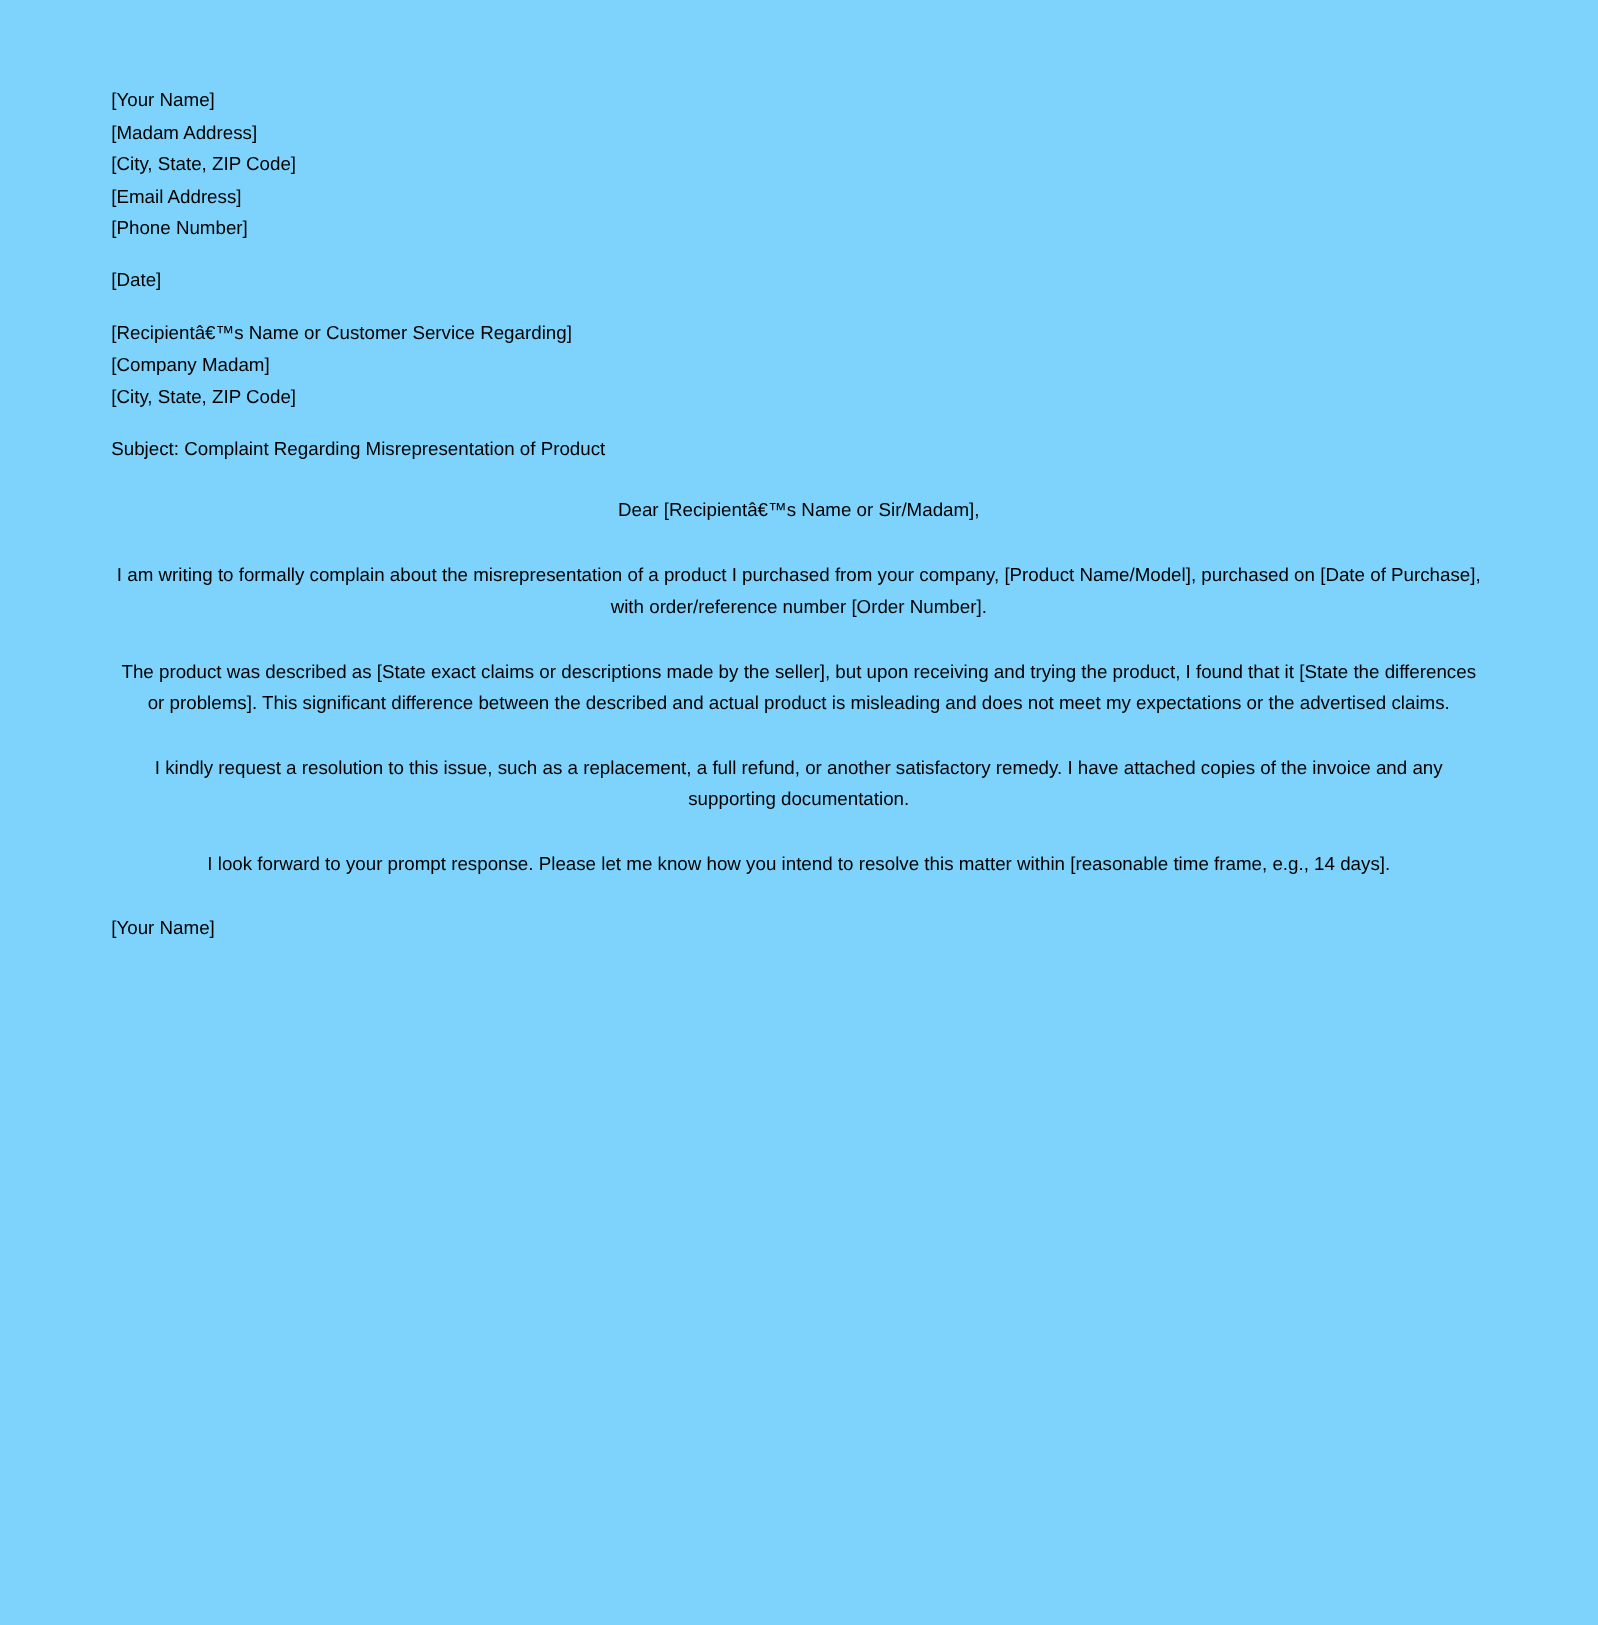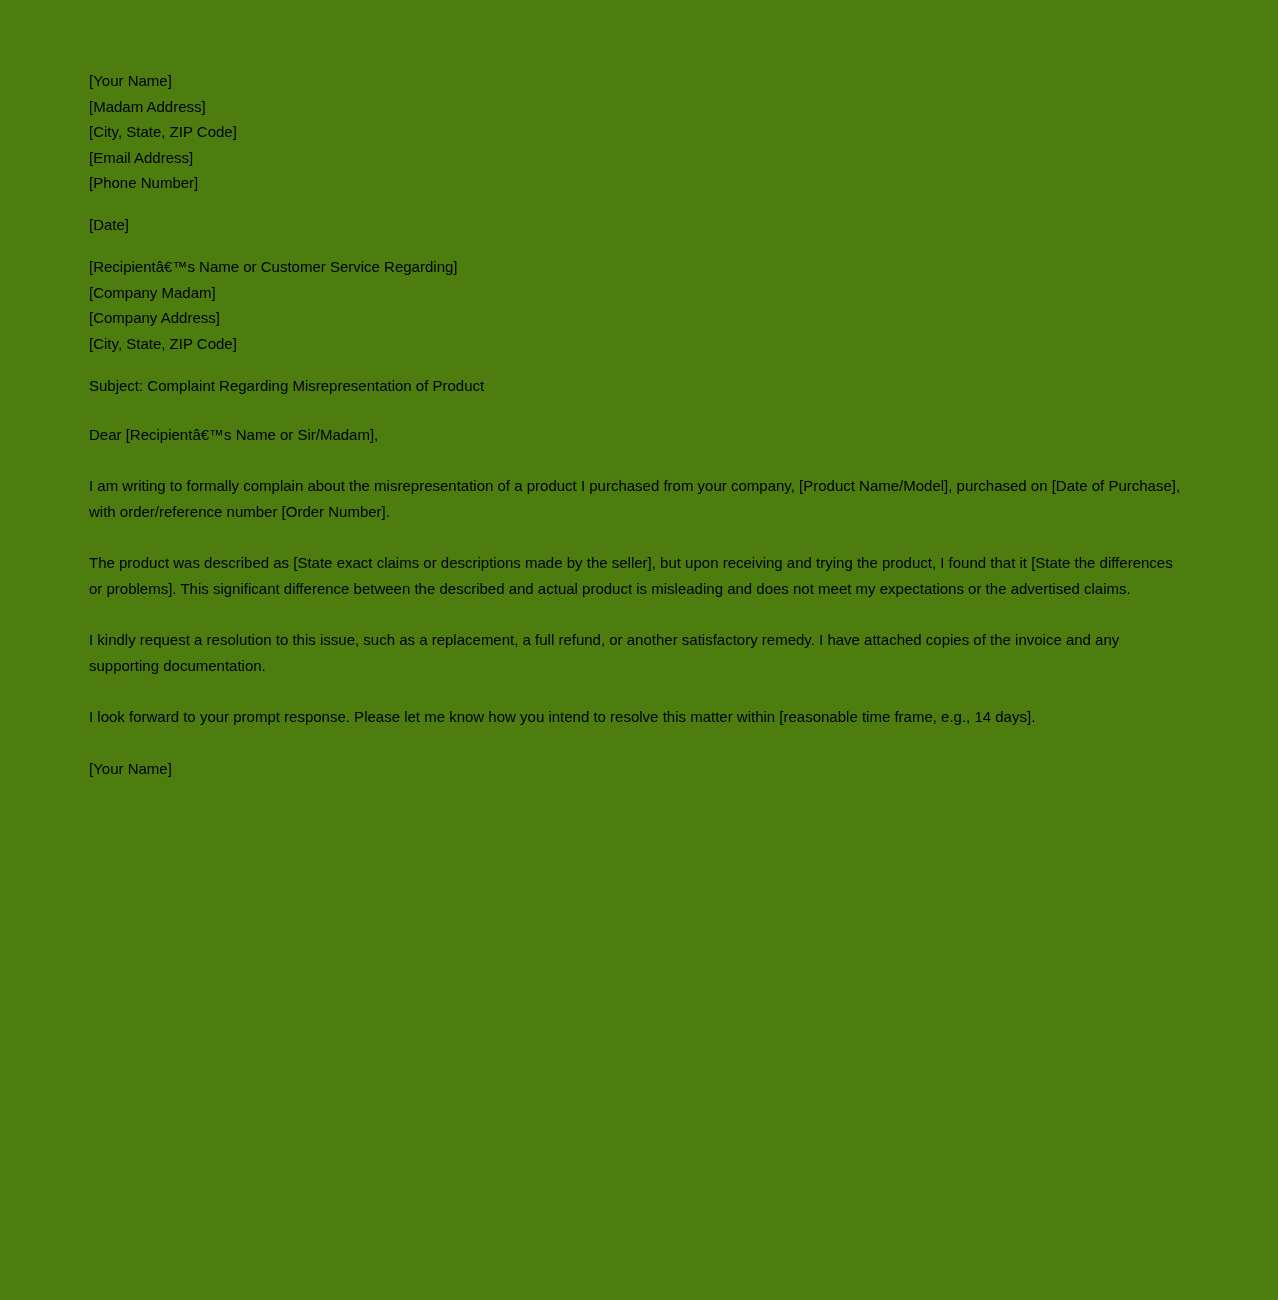--- a/index.html
+++ b/index.html
@@ -6,36 +6,37 @@
     margin: 0;
     padding: 0;
     background: #ffffff;
   }
   .page {
     position: relative;
     width: 1278px;
     height: 1300px;
     box-sizing: border-box;
     padding: 68px 89px 0 89px;
-    background: #4d7c0f;
+    background: #7dd3fc;
     font-family: "Liberation Sans", sans-serif;
     font-size: 15px;
     color: #000000;
     line-height: 25.5px;
     overflow: hidden;
   }
   .block {
     margin: 0 0 16.5px 0;
   }
   .subject {
     font-weight: normal;
     margin: 0 0 23.5px 0;
   }
   .para {
     margin: 0 0 26px 0;
+    text-align: center;
   }
   .closing {
     margin: 0 0 40.5px 0;
   }
   .signature {
     margin: 0;
   }
 </style>
 </head>
 <body>
@@ -48,21 +49,20 @@
     <div>[City, State, ZIP Code]</div>
     <div>[Email Address]</div>
     <div>[Phone Number]</div>
   </div>
 
   <div class="block">[Date]</div>
 
   <div class="block">
     <div>[Recipientâ€™s Name or Customer Service Regarding]</div>
     <div>[Company Madam]</div>
-    <div>[Company Address]</div>
     <div>[City, State, ZIP Code]</div>
   </div>
 
   <div class="subject">Subject: Complaint Regarding Misrepresentation of Product</div>
 
   <div class="para">Dear [Recipientâ€™s Name or Sir/Madam],</div>
 
   <div class="para">I am writing to formally complain about the misrepresentation of a product I purchased from your company, [Product Name/Model], purchased on [Date of Purchase], with order/reference number [Order Number].</div>
 
   <div class="para">The product was described as [State exact claims or descriptions made by the seller], but upon receiving and trying the product, I found that it [State the differences or problems]. This significant difference between the described and actual product is misleading and does not meet my expectations or the advertised claims.</div>

